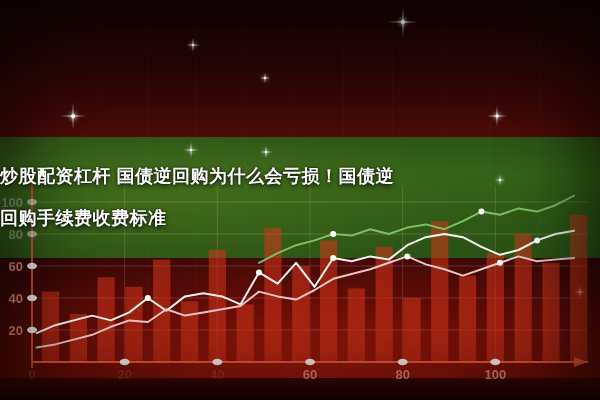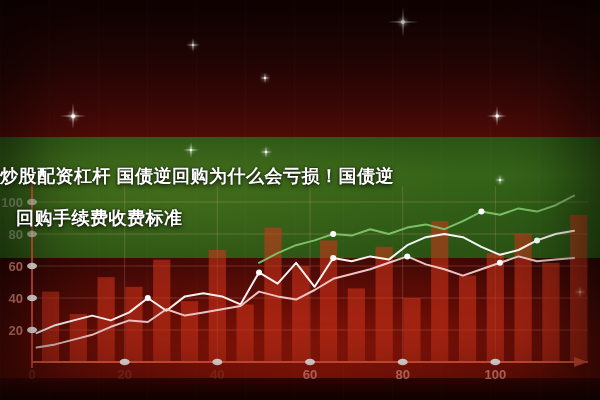--- a/index.html
+++ b/index.html
@@ -52,21 +52,21 @@
   
   #chart{position:absolute;left:0;top:180px;width:600px;height:220px;}
 
   
   .headline{position:absolute;left:0;top:155px;width:600px;text-align:left;
     color:#ffffff;font-weight:bold;font-size:18px;line-height:42px;
     letter-spacing:.5px;
     text-shadow:0 2px 5px rgba(0,0,0,.75),0 0 2px rgba(0,0,0,.9);
     white-space:nowrap;
   }
-  .headline .l2{display:block;padding-left:16px;}
+  .headline .l2{display:block;}
 </style>
 </head>
 <body>
 
 <div id="stage">
 
   <div class="bg-base"></div>
   <div class="bg-topdark"></div>
   <div class="bg-greenband"></div>
   <div class="bg-redfield"></div>

